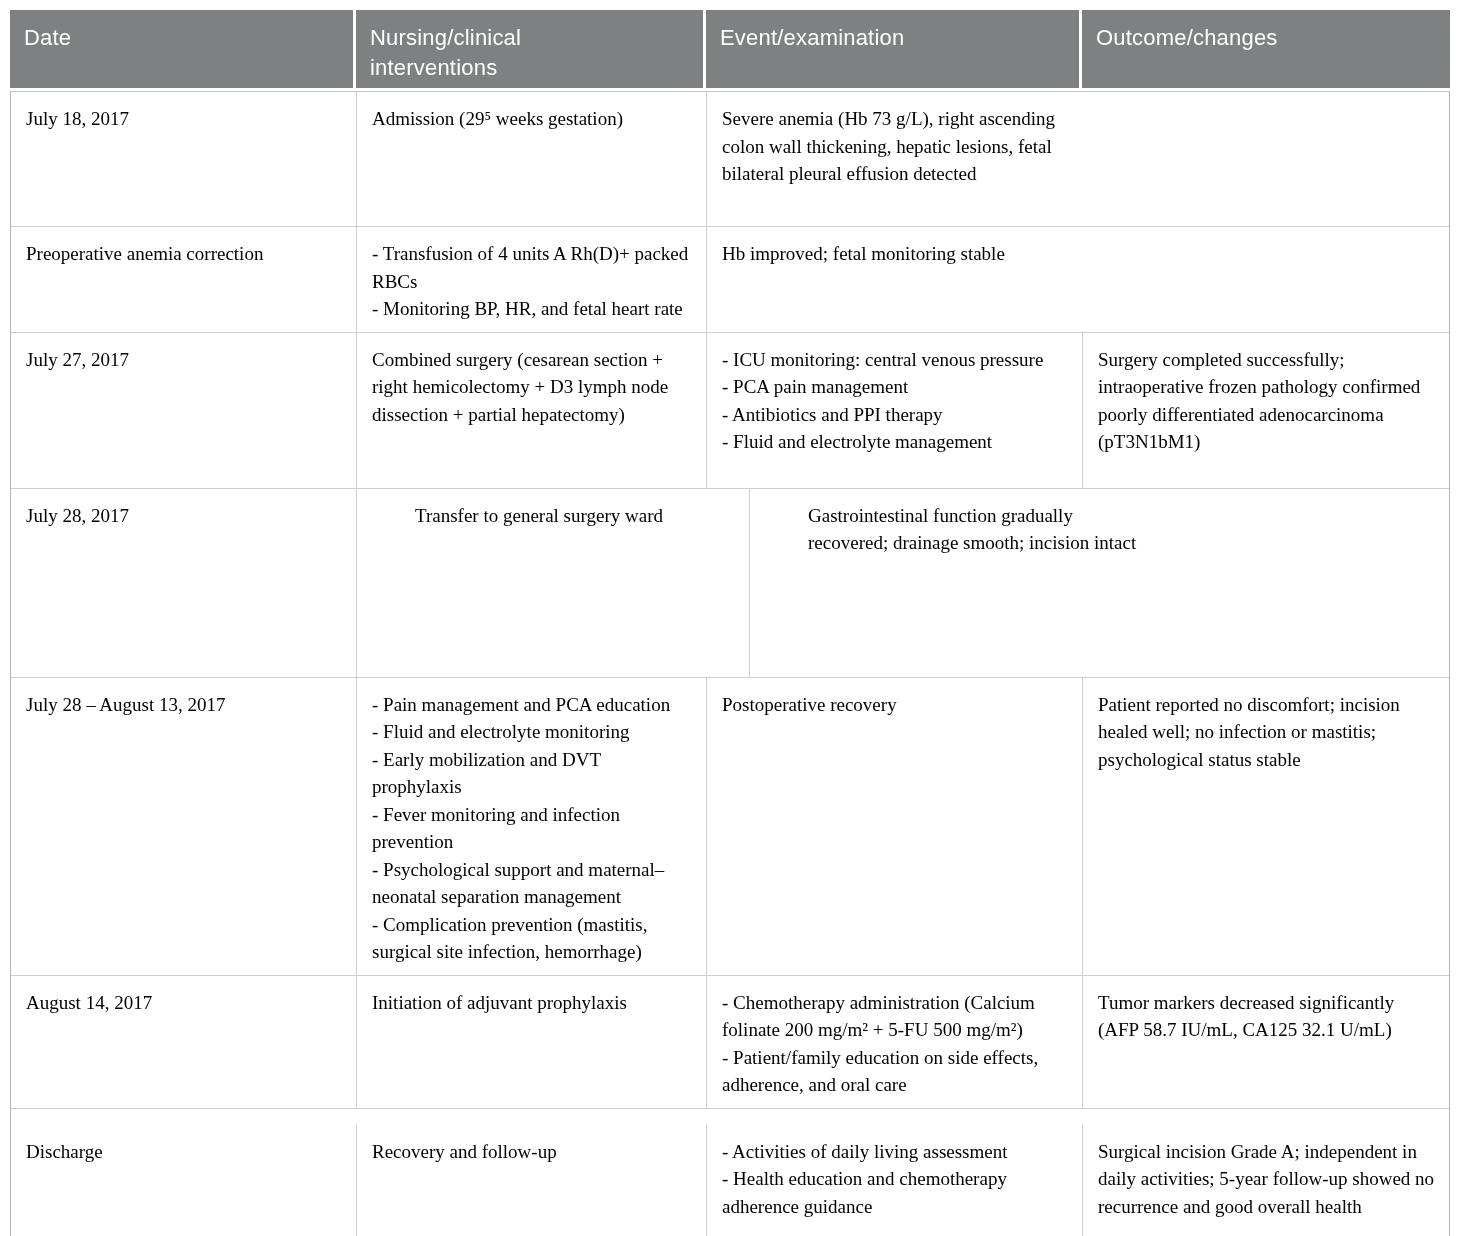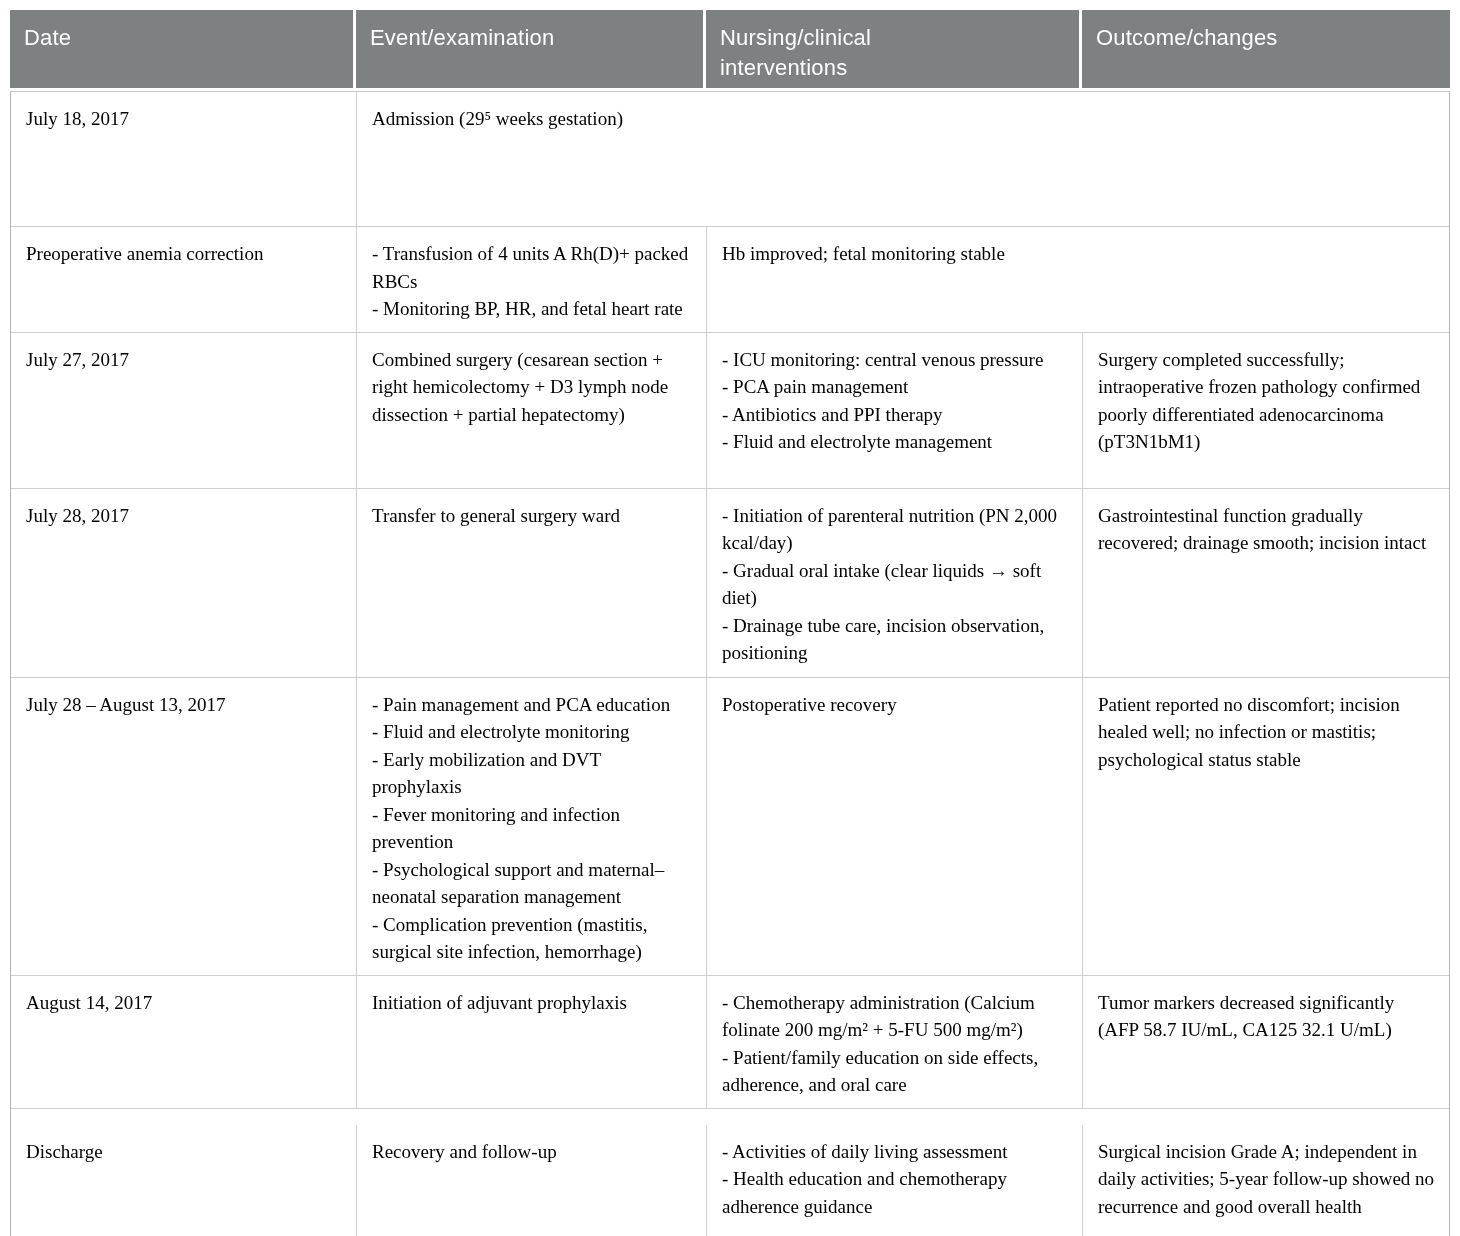--- a/index.html
+++ b/index.html
@@ -54,43 +54,44 @@
     line-height: 27.5px;
     padding: 13px 15px 9px 15px;
     border-right: 1px solid #cfcfcf;
     white-space: pre-line;
     overflow-wrap: break-word;
   }
   .td:last-child { border-right: none; }
   .r1 { min-height: 134px; }
   .r2 { min-height: 103px; }
   .r3 { min-height: 155px; }
-  .r4 { min-height: 188px; }
+  .r4 { min-height: 188px; gap: 43px; }
   .r5 { min-height: 295px; }
   .r6 { min-height: 130px; }
   .r7 { min-height: 131px; margin-top: 16px; }
 </style>
 </head>
 <body>
 
 <div class="page">
 
   <div class="thead grid-row">
     <div class="th">Date</div>
-    <div class="th">Event/examination</div>
     <div class="th">Nursing/clinical
 interventions</div>
+    <div class="th">Event/examination</div>
     <div class="th">Outcome/changes</div>
   </div>
 
   <div class="tbody">
 
     <div class="tr grid-row r1">
       <div class="td">July 18, 2017</div>
       <div class="td">Admission (29⁵ weeks gestation)</div>
+      <div class="td">Severe anemia (Hb 73 g/L), right ascending colon wall thickening, hepatic lesions, fetal bilateral pleural effusion detected</div>
     </div>
 
     <div class="tr grid-row r2">
       <div class="td">Preoperative anemia correction</div>
       <div class="td">- Transfusion of 4 units A Rh(D)+ packed RBCs
 - Monitoring BP, HR, and fetal heart rate</div>
       <div class="td">Hb improved; fetal monitoring stable</div>
     </div>
 
     <div class="tr grid-row r3">
@@ -99,23 +100,20 @@
       <div class="td">- ICU monitoring: central venous pressure
 - PCA pain management
 - Antibiotics and PPI therapy
 - Fluid and electrolyte management</div>
       <div class="td">Surgery completed successfully; intraoperative frozen pathology confirmed poorly differentiated adenocarcinoma (pT3N1bM1)</div>
     </div>
 
     <div class="tr grid-row r4">
       <div class="td">July 28, 2017</div>
       <div class="td">Transfer to general surgery ward</div>
-      <div class="td">- Initiation of parenteral nutrition (PN 2,000 kcal/day)
-- Gradual oral intake (clear liquids → soft diet)
-- Drainage tube care, incision observation, positioning</div>
       <div class="td">Gastrointestinal function gradually recovered; drainage smooth; incision intact</div>
     </div>
 
     <div class="tr grid-row r5">
       <div class="td">July 28 – August 13, 2017</div>
       <div class="td">- Pain management and PCA education
 - Fluid and electrolyte monitoring
 - Early mobilization and DVT prophylaxis
 - Fever monitoring and infection prevention
 - Psychological support and maternal–neonatal separation management

